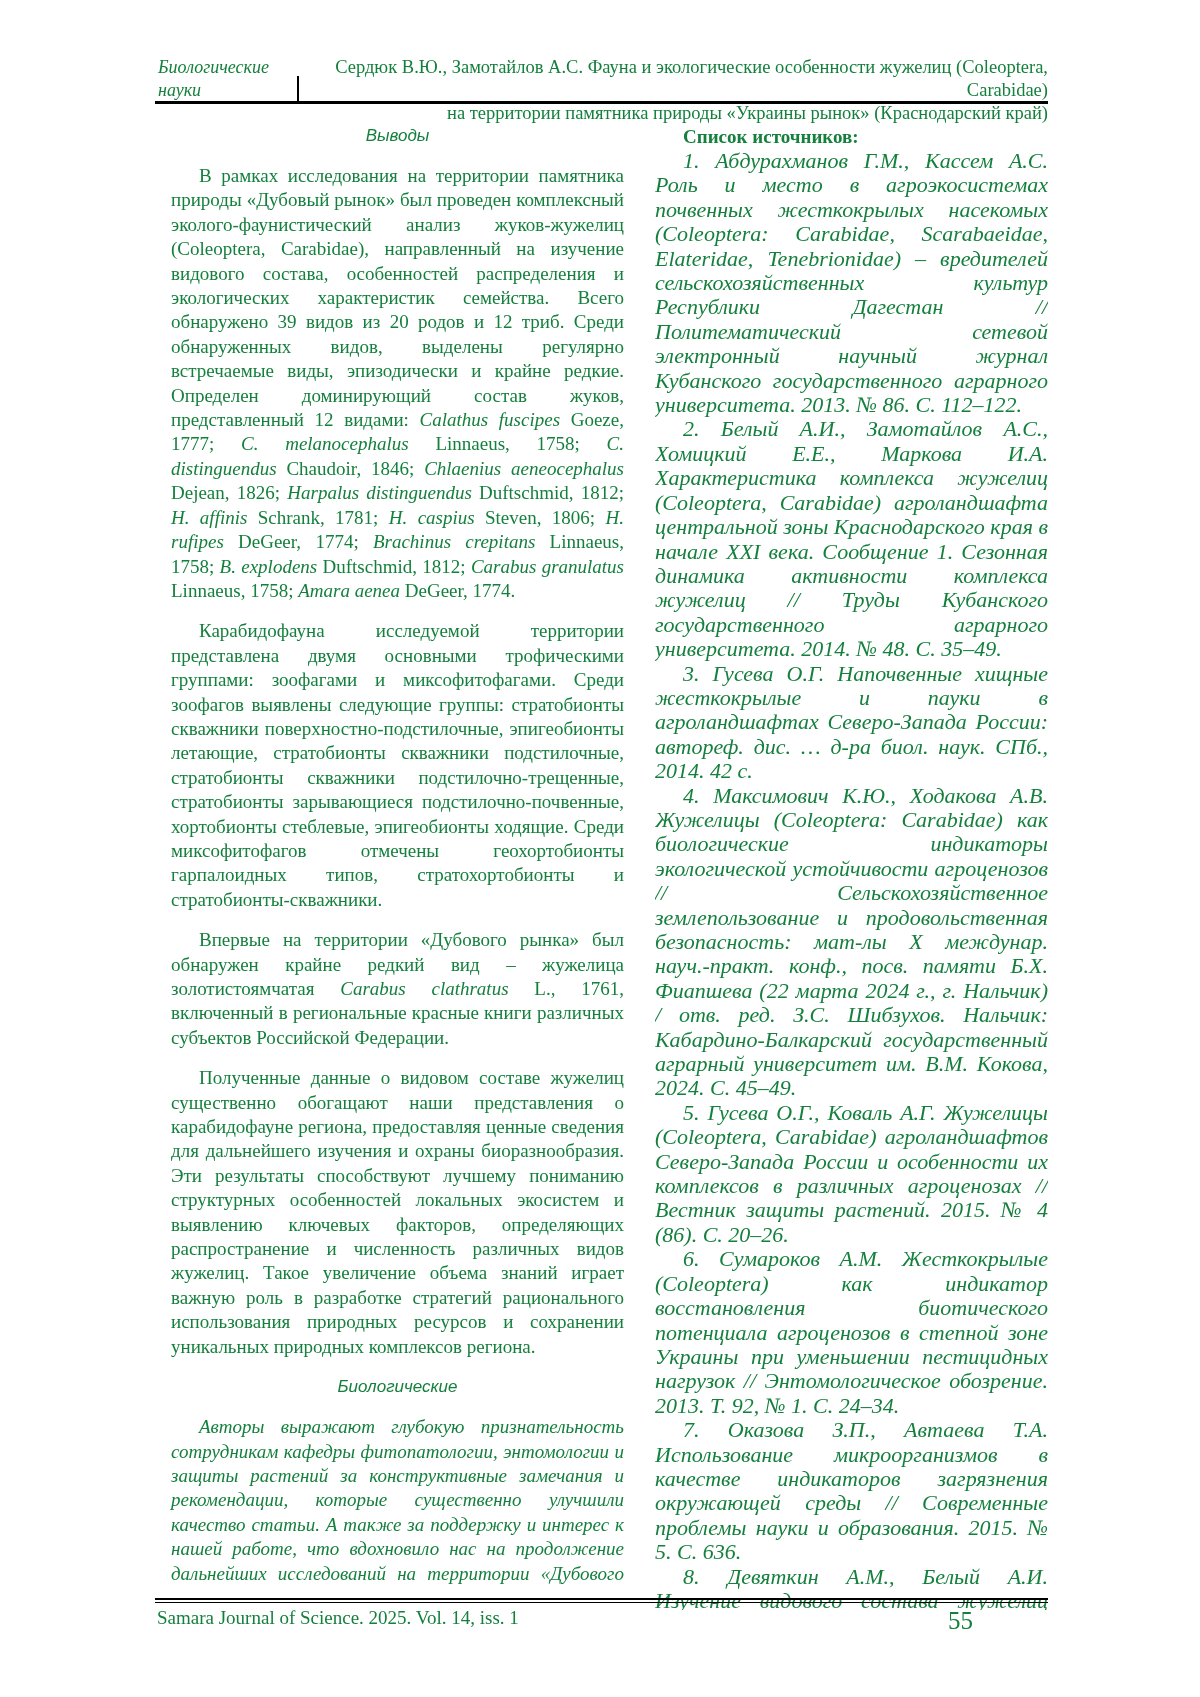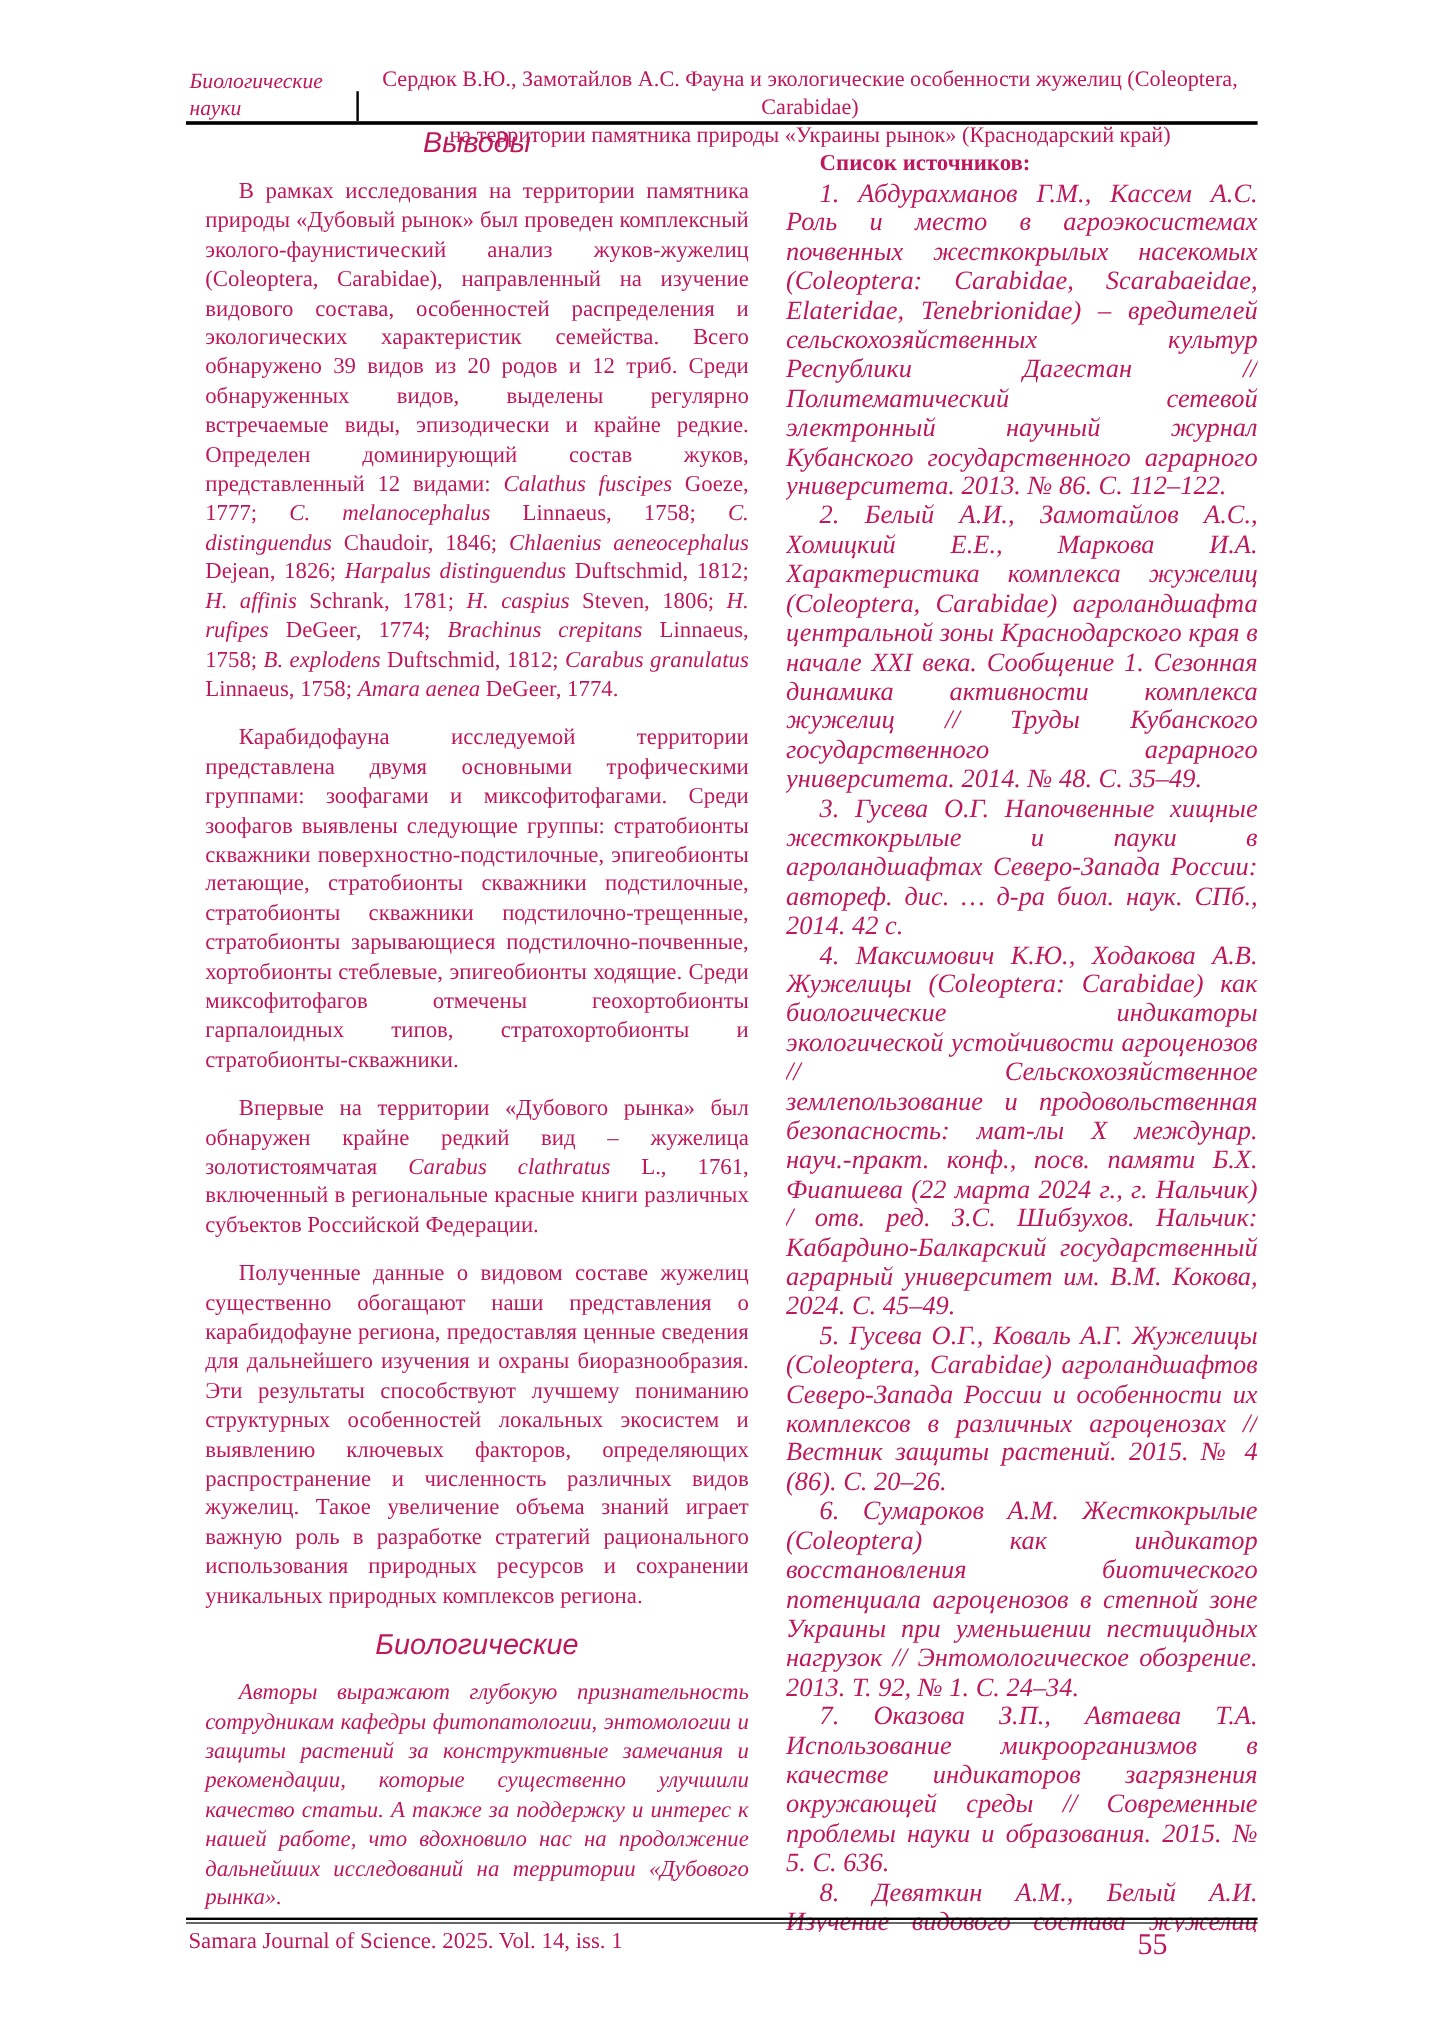--- a/index.html
+++ b/index.html
@@ -1,36 +1,36 @@
 <!DOCTYPE html>
 <html lang="ru"><head>
 <meta charset="utf-8">
 <style>
   html,body{margin:0;padding:0;background:#ffffff;}
   .page{
     position:relative;width:1200px;height:1697px;background:#ffffff;
-    font-family:"Liberation Serif", serif;color:#be185d;overflow:hidden;border-radius:11px;
+    font-family:"Liberation Serif", serif;color:#15803d;overflow:hidden;border-radius:11px;
   }
   
   .hdr-section{
     position:absolute;left:158px;top:56px;width:135px;
     font-size:18px;font-style:italic;line-height:23px;
   }
   .hdr-title{
     position:absolute;left:302px;top:56px;width:746px;
-    font-size:18.5px;line-height:23px;text-align:center;
+    font-size:18.5px;line-height:23px;text-align:right;
   }
   .hdr-rule{position:absolute;left:155px;top:101px;width:893px;height:2.5px;background:#000;}
   .hdr-divider{position:absolute;left:297px;top:76px;width:1.5px;height:25px;background:#000;}
   
   .col-left{position:absolute;left:155px;top:108px;width:485px;height:1486px;overflow:hidden;}
   .col-right{position:absolute;left:655px;top:124px;width:393px;height:1486px;overflow:hidden;}
   .sect-heading{
     font-family:"Liberation Sans", sans-serif;font-style:italic;
-    font-size:24px;line-height:24px;text-align:center;margin:0;
+    font-size:17px;line-height:24px;text-align:center;margin:16px;
   }
   .ack-heading{margin-top:5px;}
   .body-p{
     margin:16px;font-size:19px;line-height:24.4px;
     text-indent:28px;text-align:justify;
   }
   .it{font-style:italic;}
   .ack-p{font-style:italic;}
   .sources-heading{
     margin:0;font-size:19px;line-height:25px;font-weight:bold;text-indent:28px;

